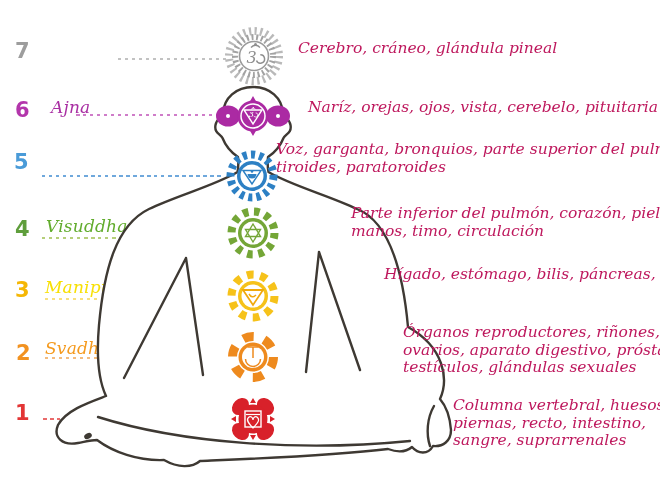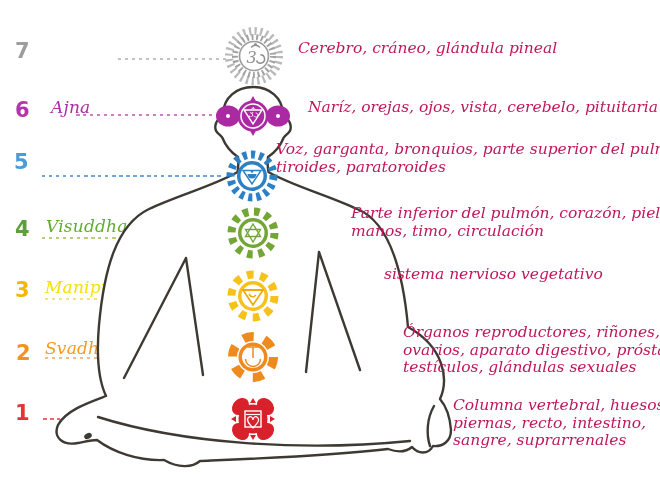--- a/index.html
+++ b/index.html
@@ -148,21 +148,21 @@
   </div>
   <div class="desc" style="left:276px;top:141px">
     <div>Voz, garganta, bronquios, parte superior del pulmón</div>
     <div>tiroides, paratoroides</div>
   </div>
   <div class="desc" style="left:351px;top:205px">
     <div>Parte inferior del pulmón, corazón, piel,</div>
     <div>manos, timo, circulación</div>
   </div>
   <div class="desc" style="left:384px;top:266px">
-    <div>sistema nervioso vegetativo</div>
+    <div>Hígado, estómago, bilis, páncreas,</div>
   </div>
   <div class="desc" style="left:403px;top:324px">
     <div>Órganos reproductores, riñones,</div>
     <div>ovarios, aparato digestivo, próstata,</div>
     <div>testículos, glándulas sexuales</div>
   </div>
   <div class="desc" style="left:453px;top:397px">
     <div>Columna vertebral, huesos,</div>
     <div>piernas, recto, intestino,</div>
     <div>sangre, suprarrenales</div>

